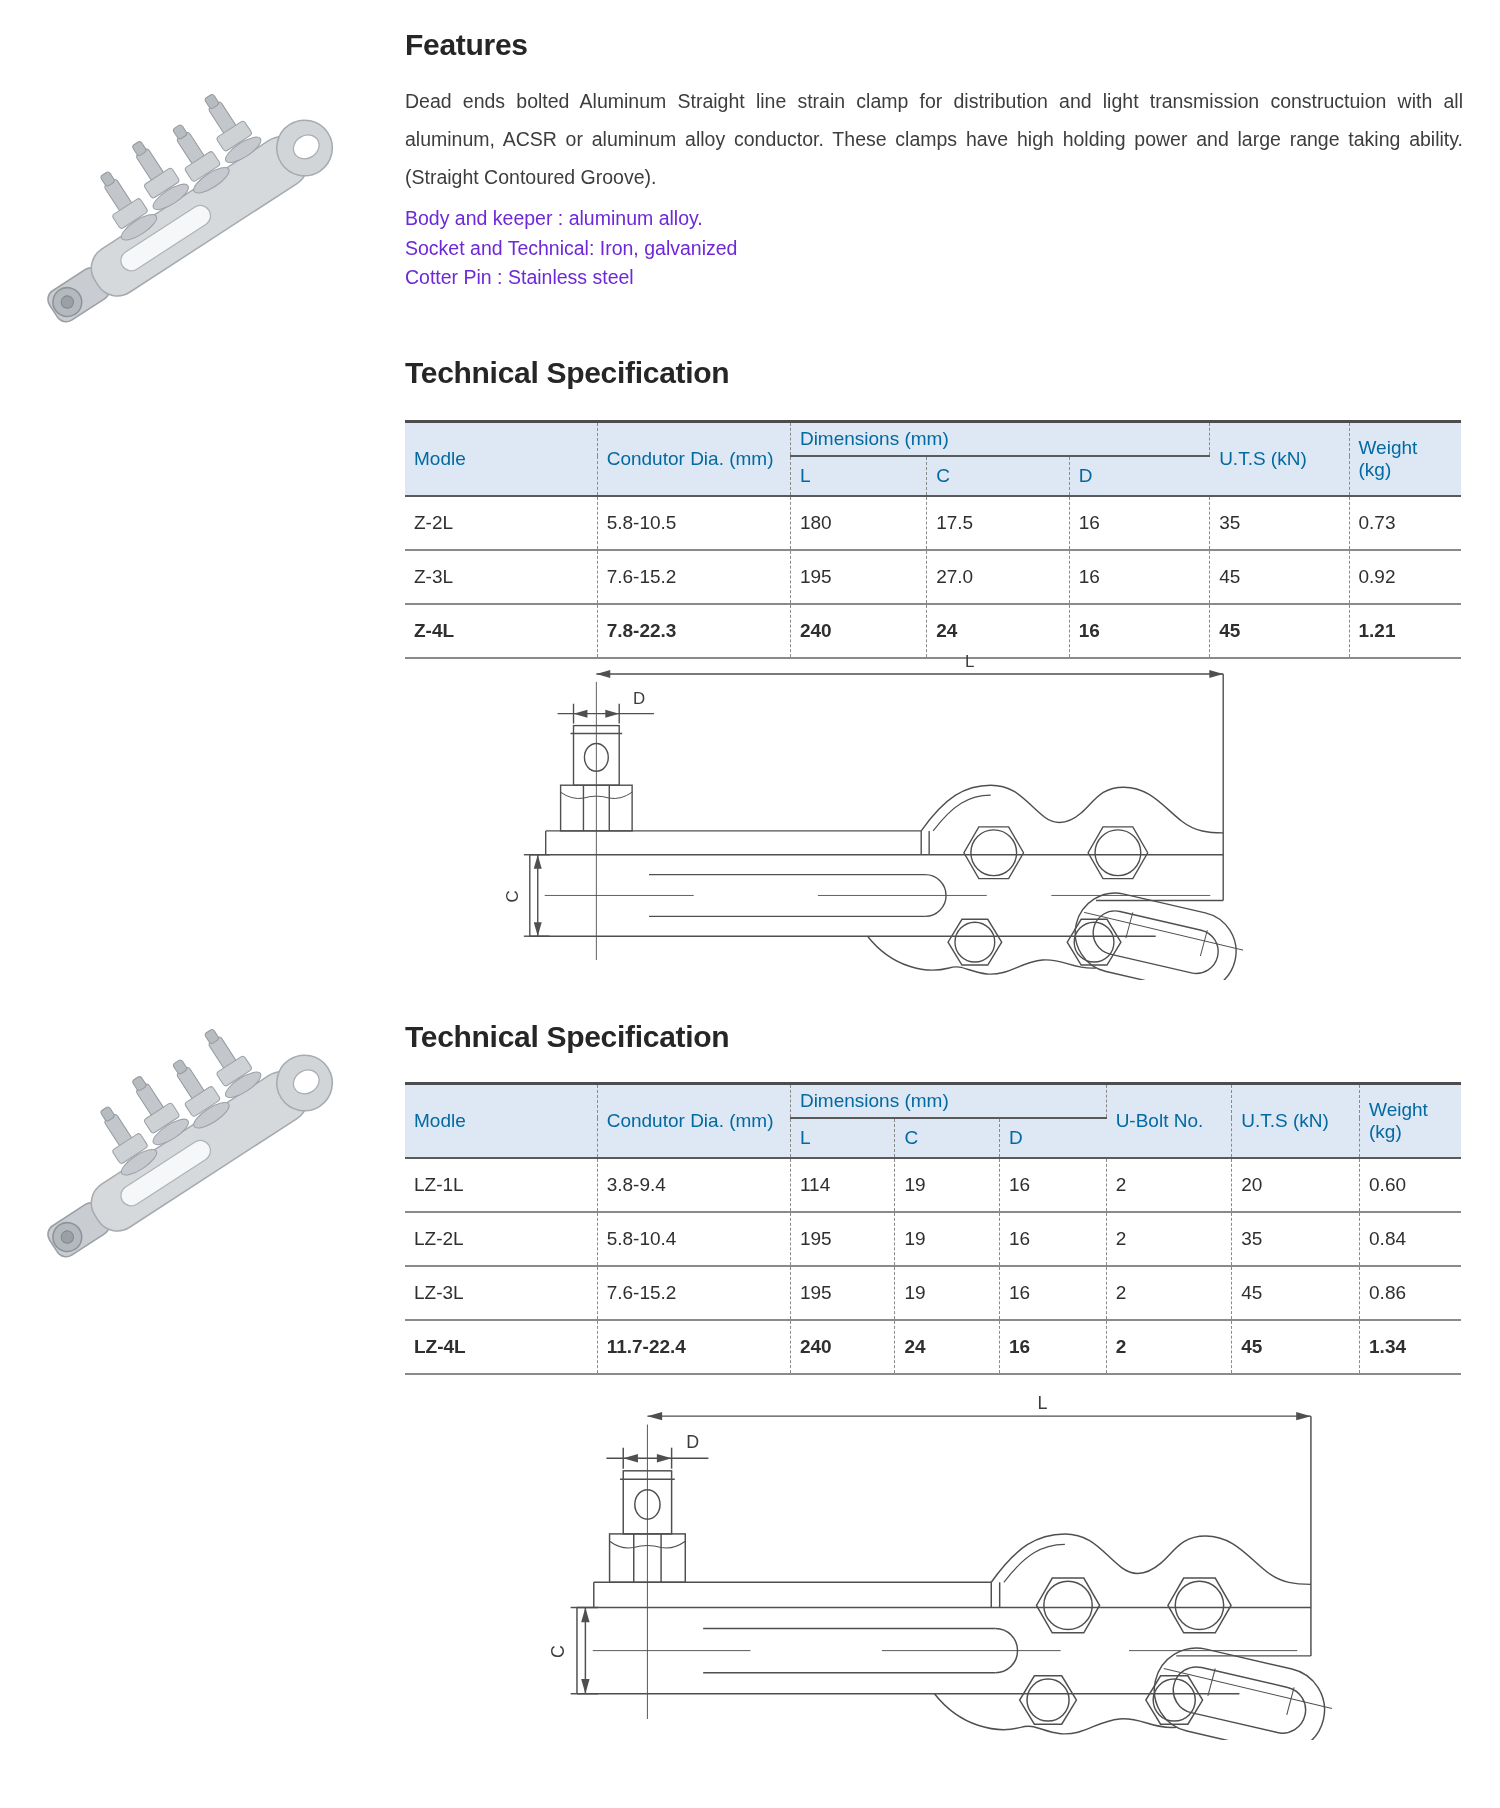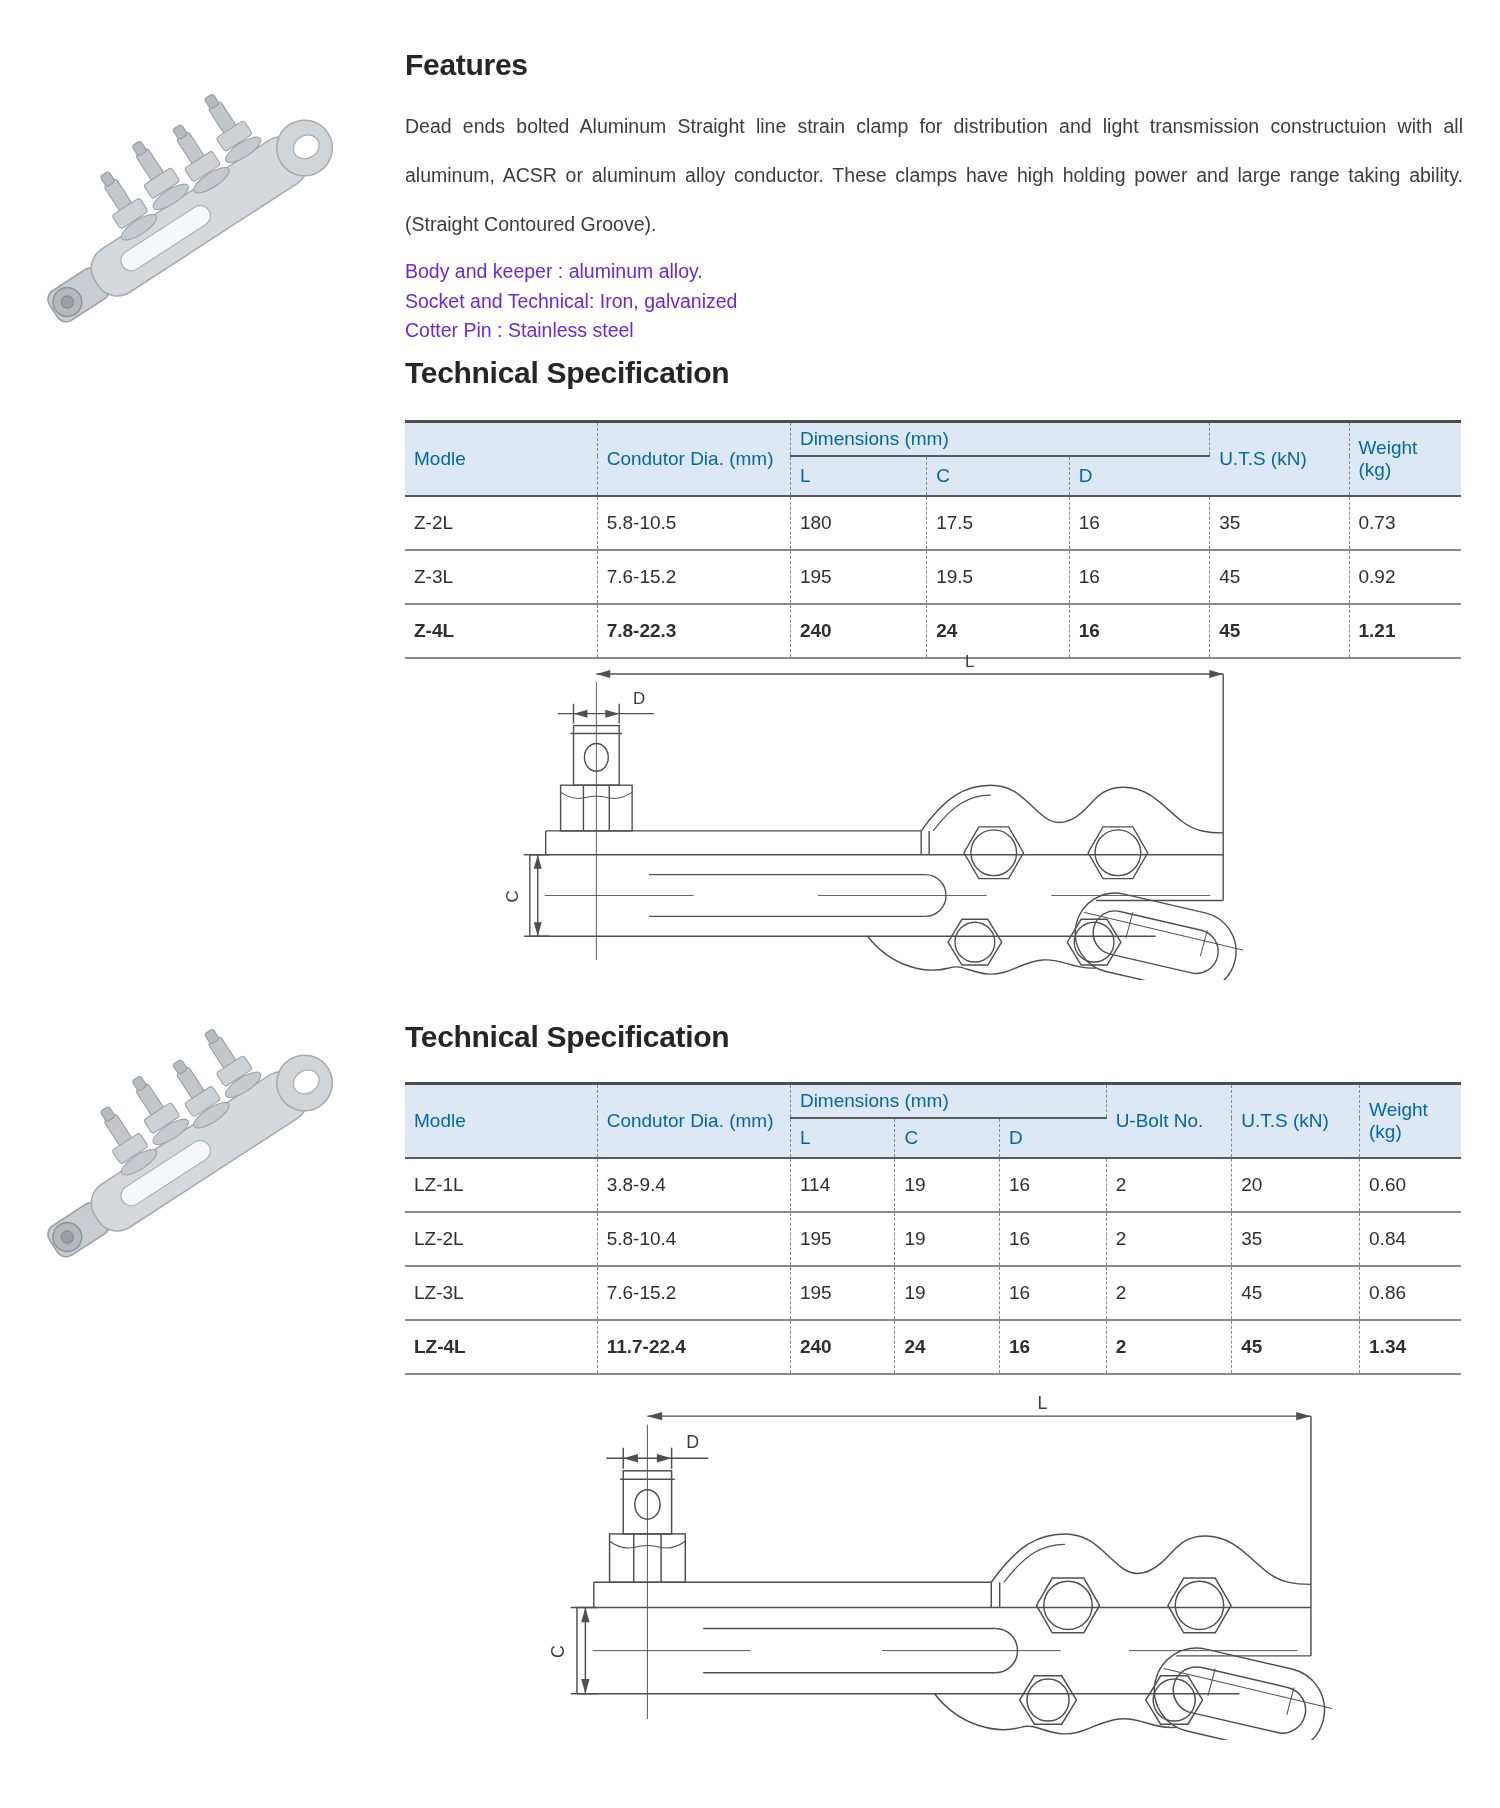--- a/index.html
+++ b/index.html
@@ -1,27 +1,27 @@
 <!DOCTYPE html>
 <html><head>
 <meta charset="utf-8">
 <style>
   html,body { margin:0; padding:0; background:#ffffff; }
   .page {
     position:relative; width:1500px; height:1808px; background:#ffffff;
     font-family:"Liberation Sans", sans-serif; color:#3b3b3b; overflow:hidden;
   }
   
-  .features { position:absolute; left:405px; top:48px; width:1058px; }
+  .features { position:absolute; left:405px; top:28px; width:1058px; }
   .features h2, .sec-title {
     margin:0; font-size:30px; font-weight:bold; color:#262626; letter-spacing:-0.3px;
   }
   .features h2 { margin-bottom:20px; }
   .features p {
-    margin:0 0 8px 0; font-size:19.5px; line-height:49px; text-align:justify; color:#3d3d3d;
+    margin:0 0 8px 0; font-size:19.5px; line-height:38px; text-align:justify; color:#3d3d3d;
   }
   .spec-line { font-size:19.5px; line-height:29.5px; color:#6d28d9; }
   .sec-title.t1 { position:absolute; left:405px; top:356px; }
   .sec-title.t2 { position:absolute; left:405px; top:1020px; }
 
   
   .tblwrap1 { position:absolute; left:405px; top:420px; width:1056px; }
   .tblwrap2 { position:absolute; left:405px; top:1082px; width:1056px; }
   table.spec-table {
     border-collapse:collapse; width:100%; table-layout:fixed;
@@ -221,21 +221,21 @@
             <td>180</td>
             <td>17.5</td>
             <td>16</td>
             <td>35</td>
             <td>0.73</td>
           </tr>
           <tr>
             <td>Z-3L</td>
             <td>7.6-15.2</td>
             <td>195</td>
-            <td>19.5</td>
+            <td>27.0</td>
             <td>16</td>
             <td>45</td>
             <td>0.92</td>
           </tr>
           <tr>
             <td>Z-4L</td>
             <td>7.8-22.3</td>
             <td>240</td>
             <td>24</td>
             <td>16</td>

